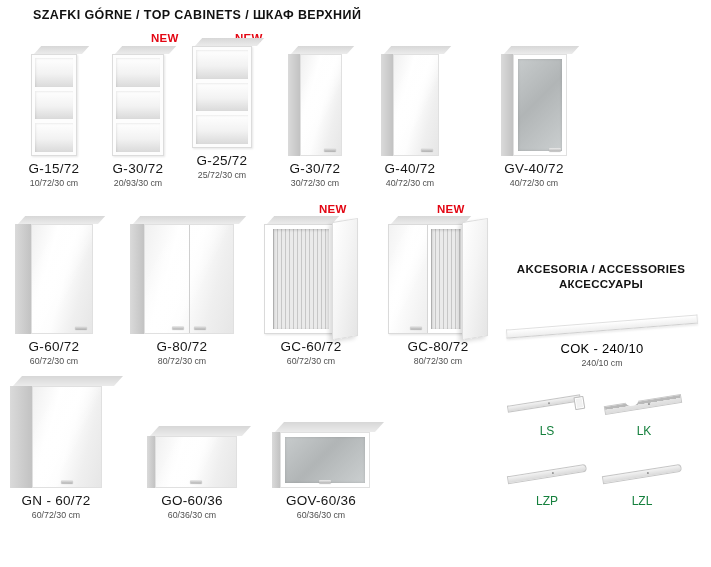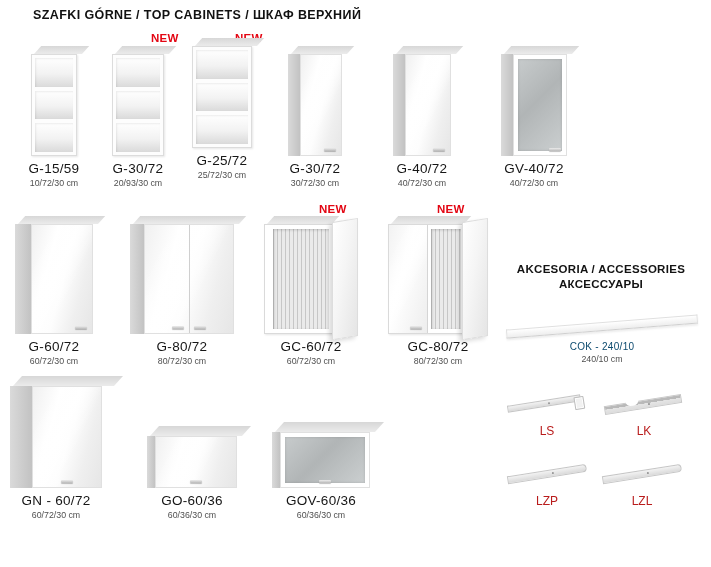--- a/index.html
+++ b/index.html
@@ -40,22 +40,22 @@
   .stripwrap{position:relative;height:34px;}
   .strip{position:absolute;top:12px;left:2px;background:linear-gradient(180deg,#f3f3f3 0%,#d9d9d9 100%);border:1px solid #c6c6c6;height:5px;transform:rotate(-9deg);}
   .strip.lk{height:7px;background:linear-gradient(180deg,#b9b9b9 0%,#b9b9b9 38%,#e5e5e5 40%,#dcdcdc 100%);}
   .strip.rnd{border-radius:0 4px 4px 0;height:6px;}
   .hole{position:absolute;width:2px;height:2px;border-radius:50%;background:#979797;top:50%;left:56%;transform:translateY(-50%);}
   .endcap{position:absolute;right:-4px;top:1px;width:8px;height:11px;background:#f1f1f1;border:1px solid #bdbdbd;border-radius:1px;box-shadow:inset 0 0 0 1px #fff;}
   .notch{position:absolute;left:28%;top:-2px;width:13px;height:5px;background:#ffffff;border-radius:0 0 7px 7px;}
   .acc-title{position:absolute;left:498px;top:262px;width:206px;text-align:center;font-weight:bold;color:#131313;}
   .acc-title div{font-size:11.5px;letter-spacing:.3px;line-height:1.3;}
   .cok-strip{width:190px;height:7px;margin:16px auto 10px auto;background:linear-gradient(180deg,#ffffff,#eeeeee);border:1px solid #e0e0e0;border-bottom-color:#cfcfcf;transform:rotate(-4.5deg);box-shadow:0 2px 2px rgba(0,0,0,.07);}
-  .acc-code{font-size:10px;color:#0c4a6e;letter-spacing:.3px;}
-  .acc-label{font-size:12px;color:#b91c1c;margin-top:2px;}
+  .acc-code{font-size:13px;color:#000000;letter-spacing:.3px;}
+  .acc-label{font-size:12px;color:#15803d;margin-top:2px;}
 </style>
 </head>
 <body>
 
 <div class="page">
 
   <h1 class="title">SZAFKI GÓRNE / TOP CABINETS / ШКАФ ВЕРХНИЙ</h1>
 
   <div class="new" style="left:107px;top:32px">NEW</div>
   <div class="new" style="left:191px;top:32px">NEW</div>
@@ -66,21 +66,21 @@
     <div class="figwrap r1">
         <div class="fig shelf" style="width:46px;height:110px">
       <div class="t3"></div>
       <div class="sbody">
             <div class="scell"></div>
             <div class="scell"></div>
             <div class="scell"></div>
           </div>
     </div>
       </div>
-    <div class="code">G-15/59</div>
+    <div class="code">G-15/72</div>
     <div class="dims">10/72/30 cm</div>
   </div>
 
   <div class="cell" style="left:96px;top:44px;width:84px">
     <div class="figwrap r1">
         <div class="fig shelf" style="width:52px;height:110px">
       <div class="t3"></div>
       <div class="sbody">
             <div class="scell"></div>
             <div class="scell"></div>
@@ -115,21 +115,21 @@
       <div class="front">
             <div class="sheen"></div>
             <div class="handle h-r"></div>
           </div>
     </div>
       </div>
     <div class="code">G-30/72</div>
     <div class="dims">30/72/30 cm</div>
   </div>
 
-  <div class="cell" style="left:375px;top:44px;width:94px">
+  <div class="cell" style="left:363px;top:44px;width:94px">
     <div class="figwrap r1">
         <div class="fig doorfig" style="width:58px;height:110px">
       <div class="t3"></div>
       <div class="side"></div>
       <div class="front">
             <div class="sheen"></div>
             <div class="handle h-r"></div>
           </div>
     </div>
       </div>

